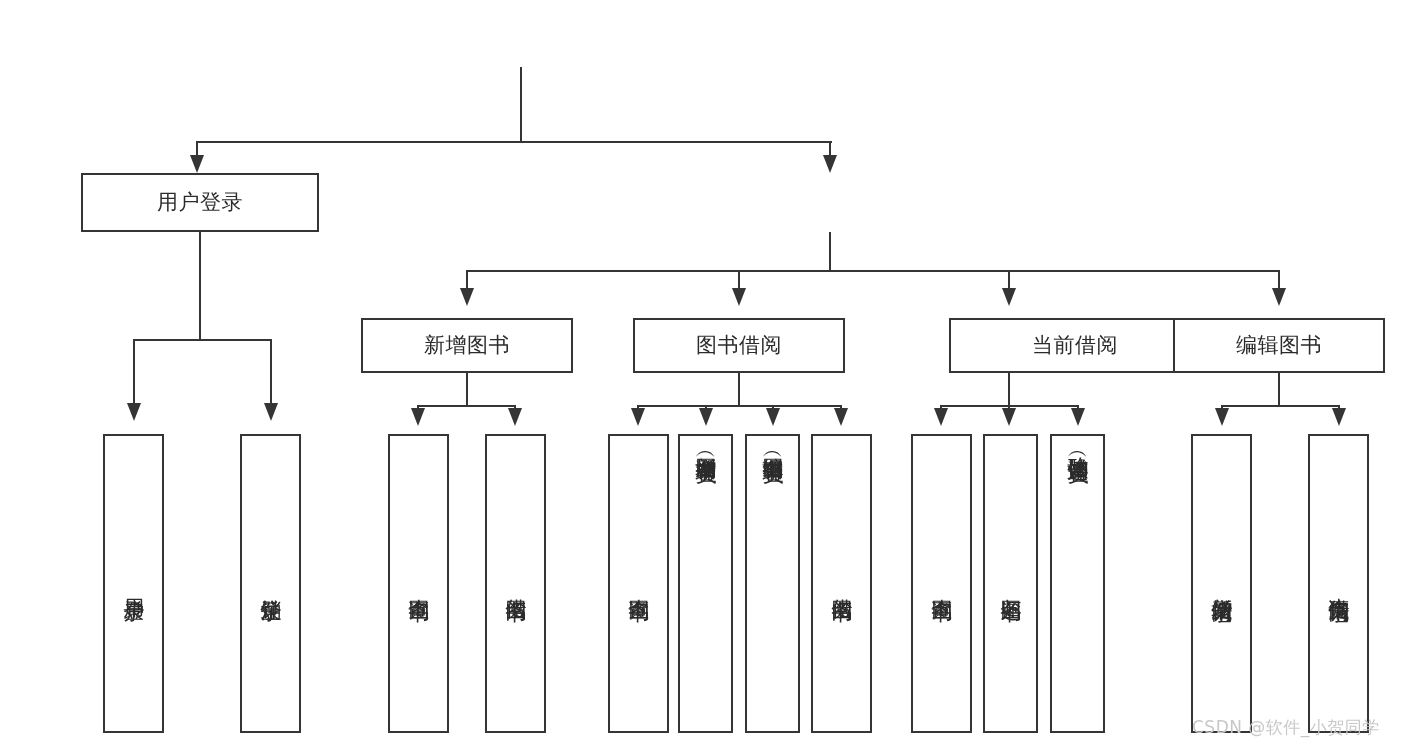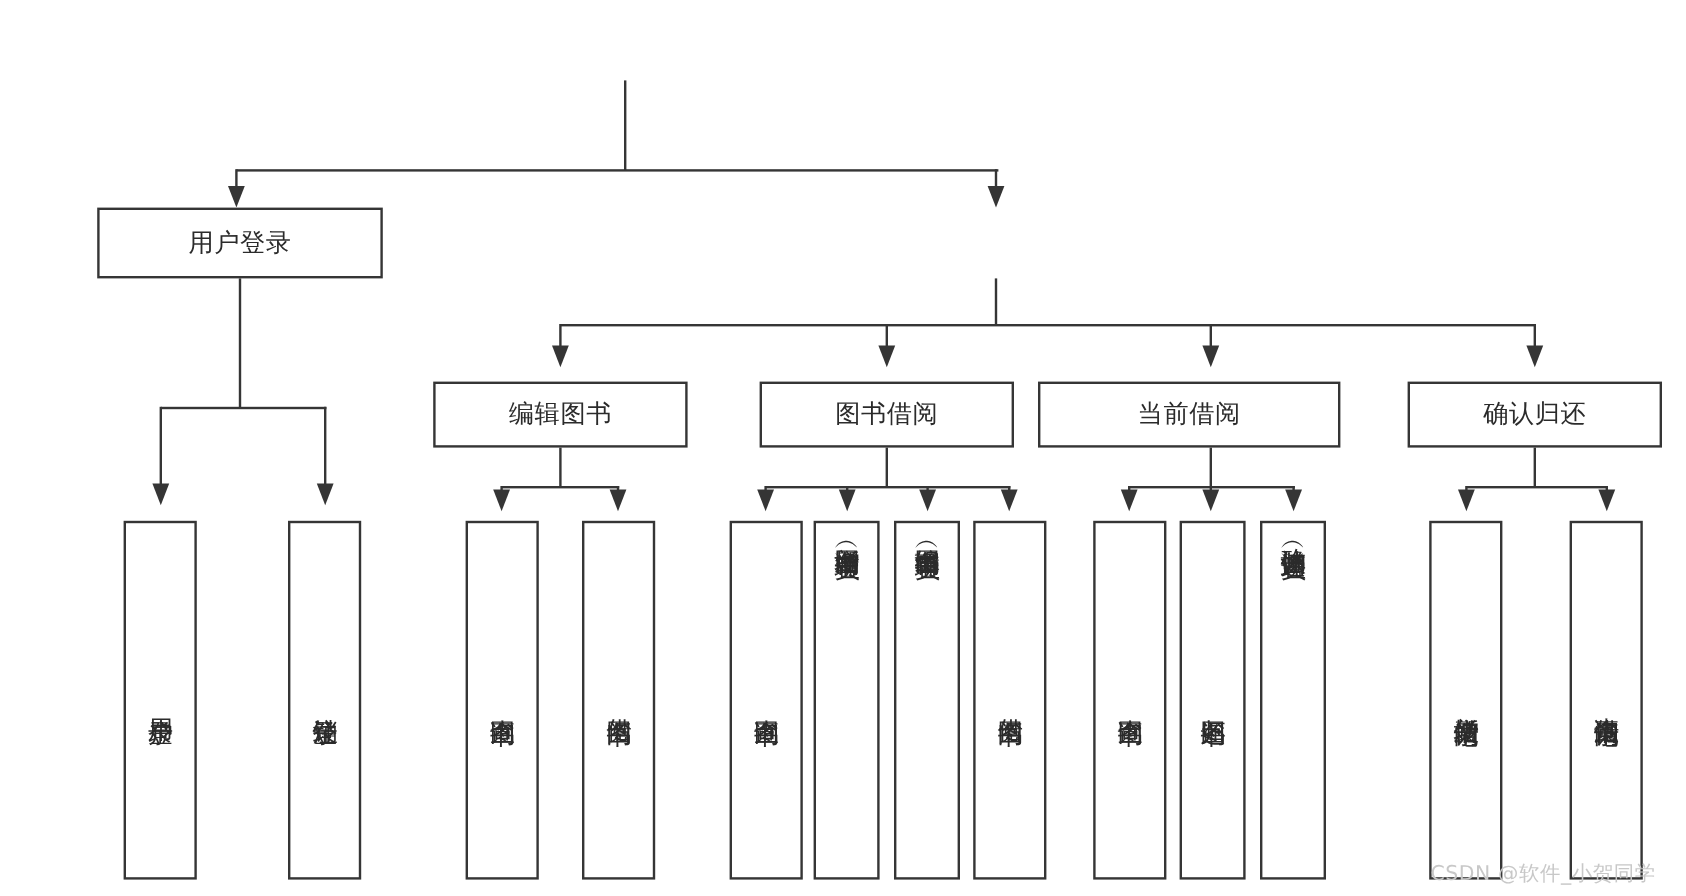--- a/index.html
+++ b/index.html
@@ -107,30 +107,30 @@
   <div class="edge v" style="left:466px; top:270px; height:22px;"></div>
   <div class="arrow" style="left:460px; top:288px;"></div>
   <div class="edge v" style="left:738px; top:270px; height:22px;"></div>
   <div class="arrow" style="left:732px; top:288px;"></div>
   <div class="edge v" style="left:1008px; top:270px; height:22px;"></div>
   <div class="arrow" style="left:1002px; top:288px;"></div>
   <div class="edge v" style="left:1278px; top:270px; height:22px;"></div>
   <div class="arrow" style="left:1272px; top:288px;"></div>
 
   <div class="node horiz" style="left:361px; top:318px; width:212px; height:55px;">
-    <span>编辑图书</span>
+    <span>新增图书</span>
   </div>
   <div class="node horiz" style="left:633px; top:318px; width:212px; height:55px;">
     <span>图书借阅</span>
   </div>
-  <div class="node horiz" style="left:865px; top:318px; width:252px; height:55px;">
+  <div class="node horiz" style="left:949px; top:318px; width:252px; height:55px;">
     <span>当前借阅</span>
   </div>
   <div class="node horiz" style="left:1173px; top:318px; width:212px; height:55px;">
-    <span>确认归还</span>
+    <span>编辑图书</span>
   </div>
 
   <div class="edge v" style="left:466px; top:373px; height:33px;"></div>
   <div class="edge h" style="left:418px; top:405px; width:98px;"></div>
   <div class="edge v" style="left:417px; top:405px; height:6px;"></div>
   <div class="arrow" style="left:411px; top:408px;"></div>
   <div class="edge v" style="left:514px; top:405px; height:6px;"></div>
   <div class="arrow" style="left:508px; top:408px;"></div>
 
   <div class="node vert" style="left:388px; top:434px; width:61px; height:299px;">

